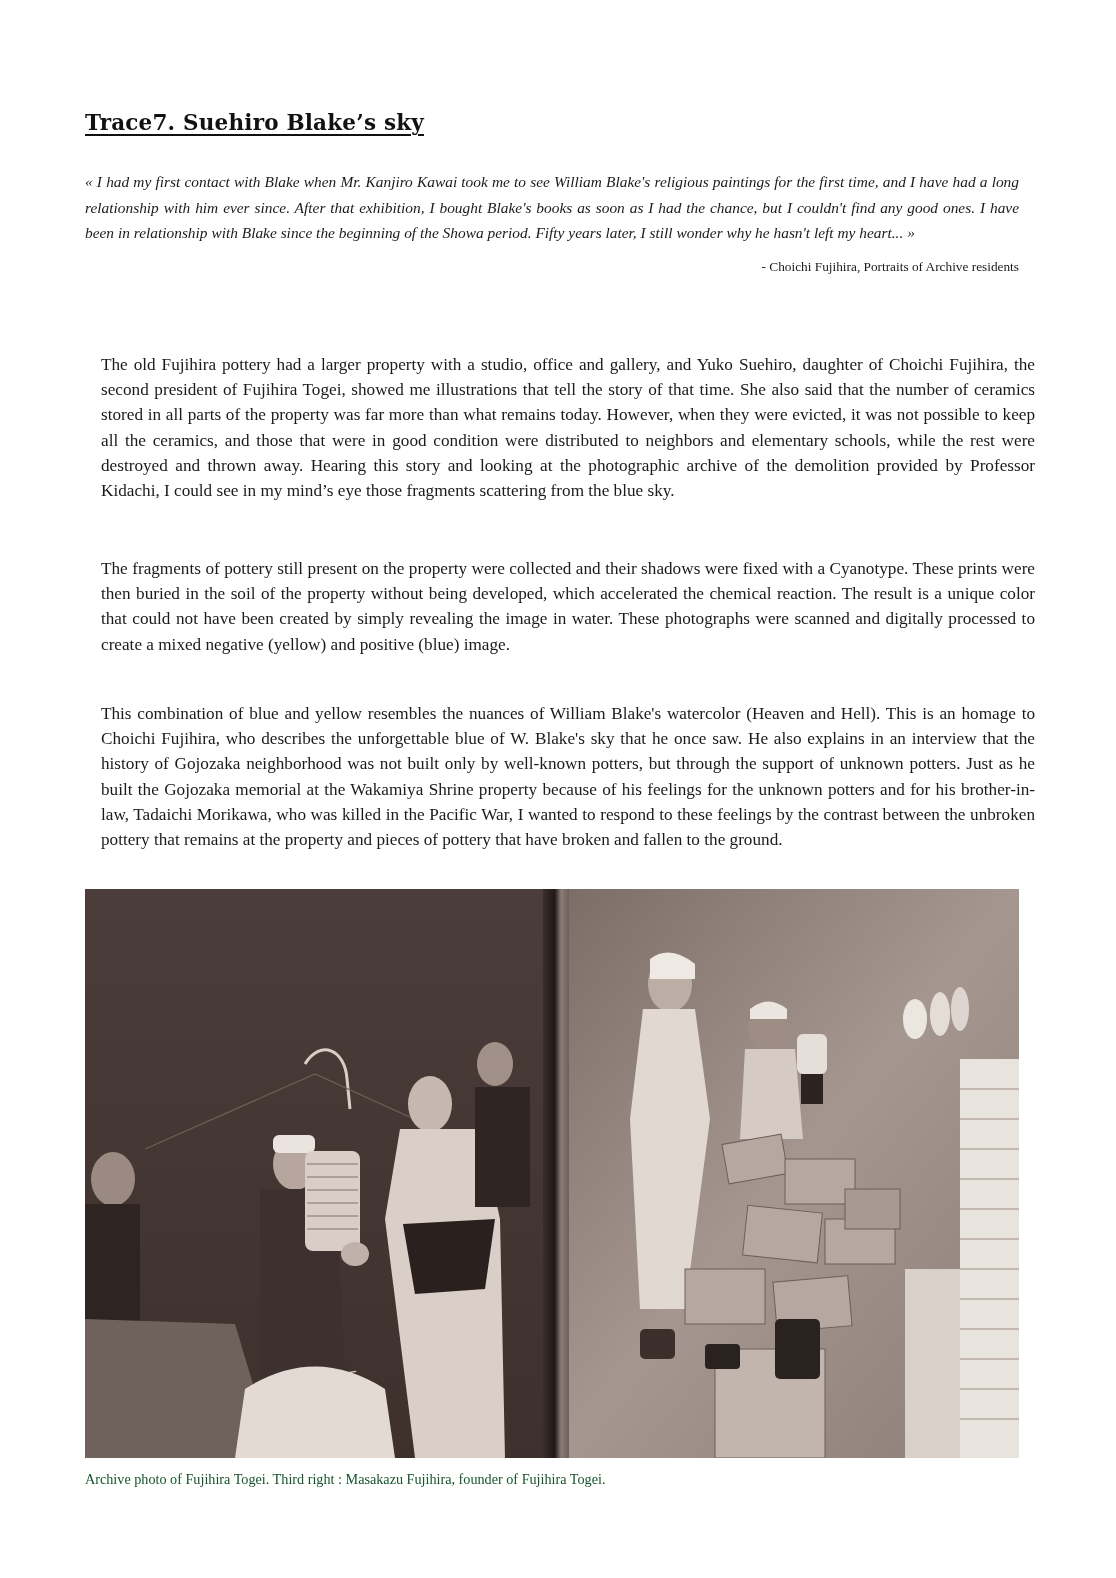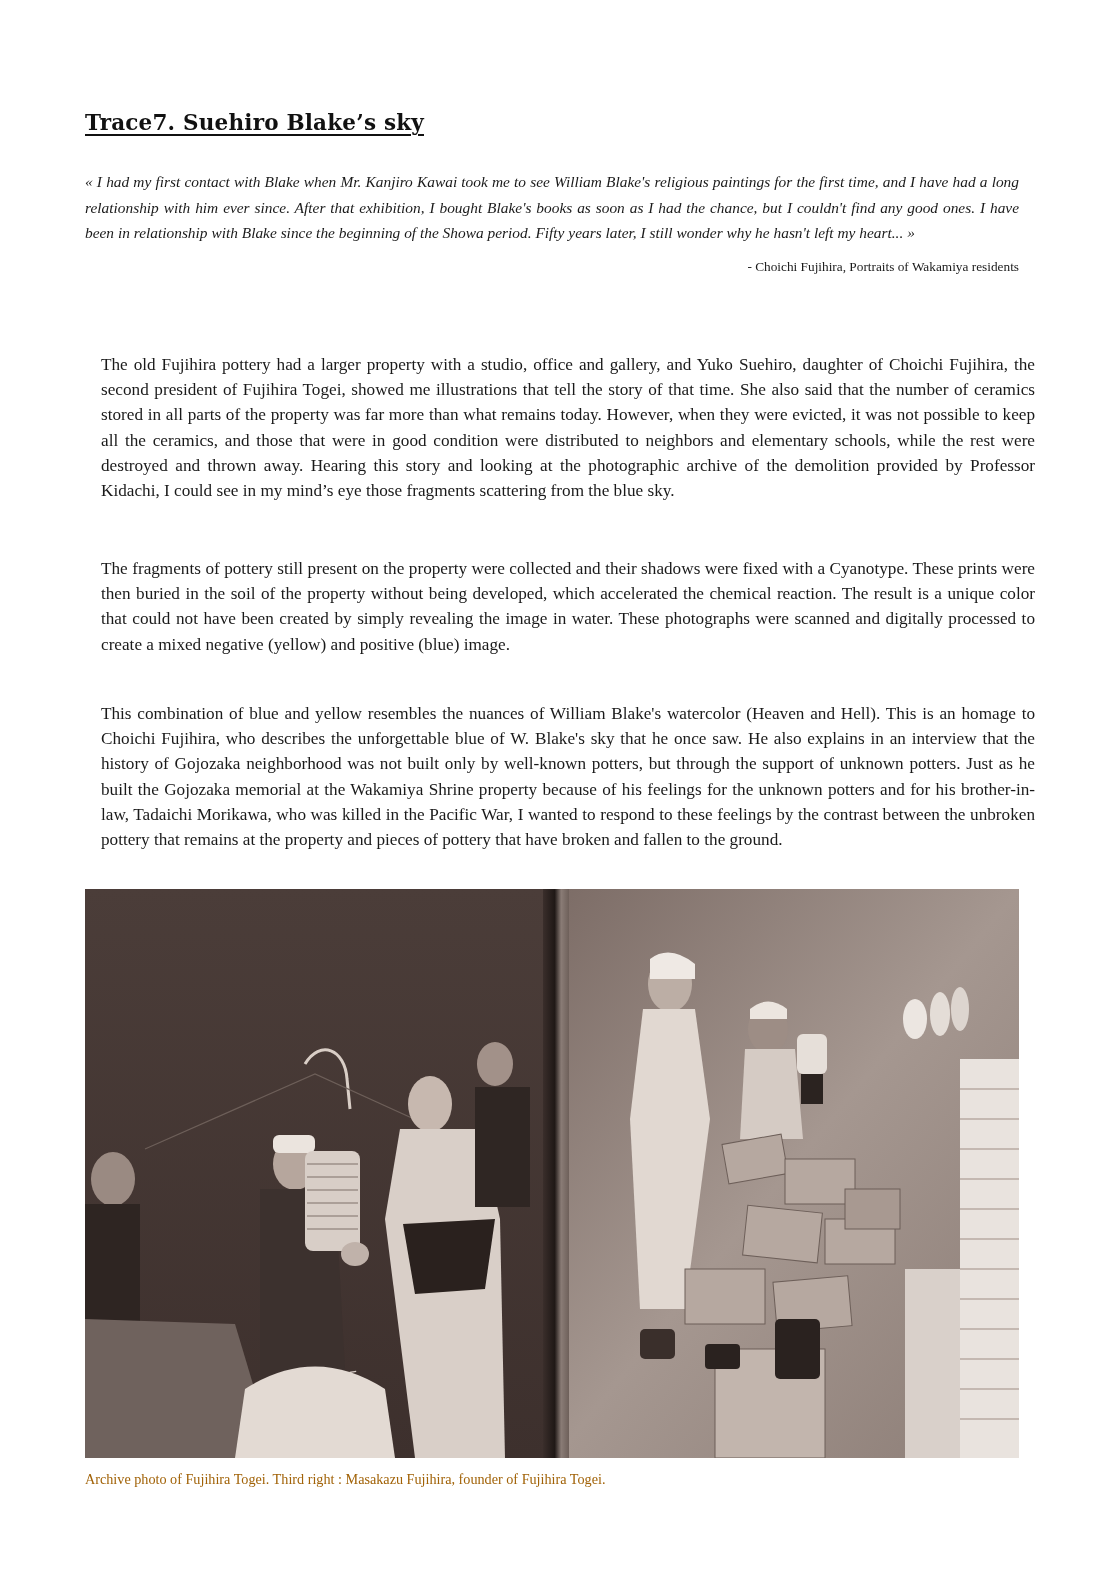--- a/index.html
+++ b/index.html
@@ -32,30 +32,30 @@
   #p1 { top: 336px; }
   #p2 { top: 540px; }
   #p3 { top: 685px; }
   .photo {
     position: absolute; left: 85px; top: 889px; width: 934px; height: 569px;
     overflow: hidden; background: #4a3c38;
   }
   .photo svg { display: block; width: 934px; height: 569px; }
   .caption {
     position: absolute; left: 85px; top: 1471px;
-    font-size: 14.2px; color: #a16207;
+    font-size: 14.2px; color: #14532d;
   }
 </style>
 </head>
 <body>
 
 <div class="page">
   <div class="title">Trace7. Suehiro Blake’s sky</div>
   <div class="quote">« I had my first contact with Blake when Mr. Kanjiro Kawai took me to see William Blake's religious paintings for the first time, and I have had a long relationship with him ever since. After that exhibition, I bought Blake's books as soon as I had the chance, but I couldn't find any good ones. I have been in relationship with Blake since the beginning of the Showa period. Fifty years later, I still wonder why he hasn't left my heart... »</div>
-  <div class="attribution">- Choichi Fujihira, Portraits of Wakamiya residents</div>
+  <div class="attribution">- Choichi Fujihira, Portraits of Archive residents</div>
   <p class="para" id="p1">The old Fujihira pottery had a larger property with a studio, office and gallery, and Yuko Suehiro, daughter of Choichi Fujihira, the second president of Fujihira Togei, showed me illustrations that tell the story of that time. She also said that the number of ceramics stored in all parts of the property was far more than what remains today. However, when they were evicted, it was not possible to keep all the ceramics, and those that were in good condition were distributed to neighbors and elementary schools, while the rest were destroyed and thrown away. Hearing this story and looking at the photographic archive of the demolition provided by Professor Kidachi, I could see in my mind’s eye those fragments scattering from the blue sky.</p>
   <p class="para" id="p2">The fragments of pottery still present on the property were collected and their shadows were fixed with a Cyanotype. These prints were then buried in the soil of the property without being developed, which accelerated the chemical reaction. The result is a unique color that could not have been created by simply revealing the image in water. These photographs were scanned and digitally processed to create a mixed negative (yellow) and positive (blue) image.</p>
   <p class="para" id="p3">This combination of blue and yellow resembles the nuances of William Blake's watercolor (Heaven and Hell). This is an homage to Choichi Fujihira, who describes the unforgettable blue of W. Blake's sky that he once saw. He also explains in an interview that the history of Gojozaka neighborhood was not built only by well-known potters, but through the support of unknown potters. Just as he built the Gojozaka memorial at the Wakamiya Shrine property because of his feelings for the unknown potters and for his brother-in-law, Tadaichi Morikawa, who was killed in the Pacific War, I wanted to respond to these feelings by the contrast between the unbroken pottery that remains at the property and pieces of pottery that have broken and fallen to the ground.</p>
 </div>
 
 <div class="photo">
   <svg viewBox="0 0 934 569" xmlns="http://www.w3.org/2000/svg">
     <defs>
       <linearGradient id="leftBg" x1="0" y1="0" x2="0" y2="1">
         <stop offset="0" stop-color="#4b3d39"></stop>

